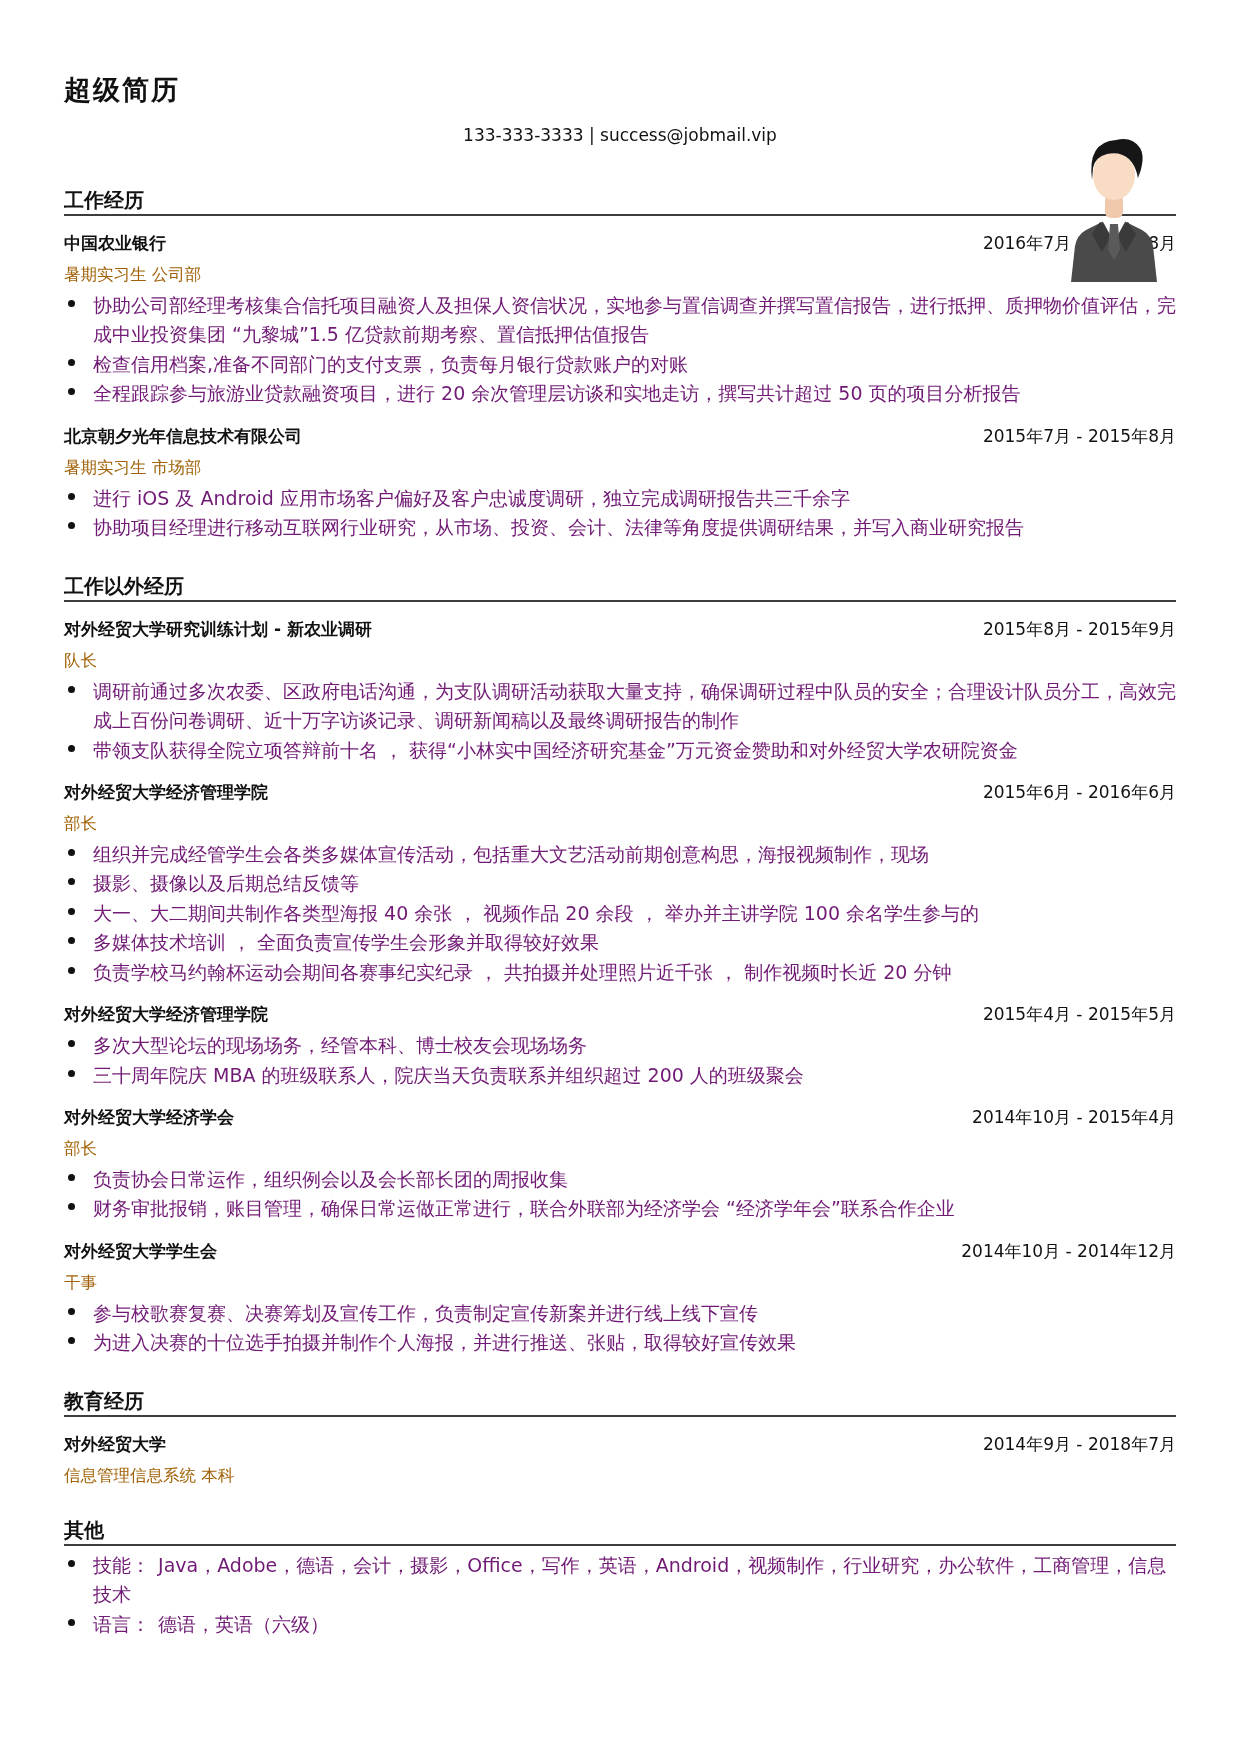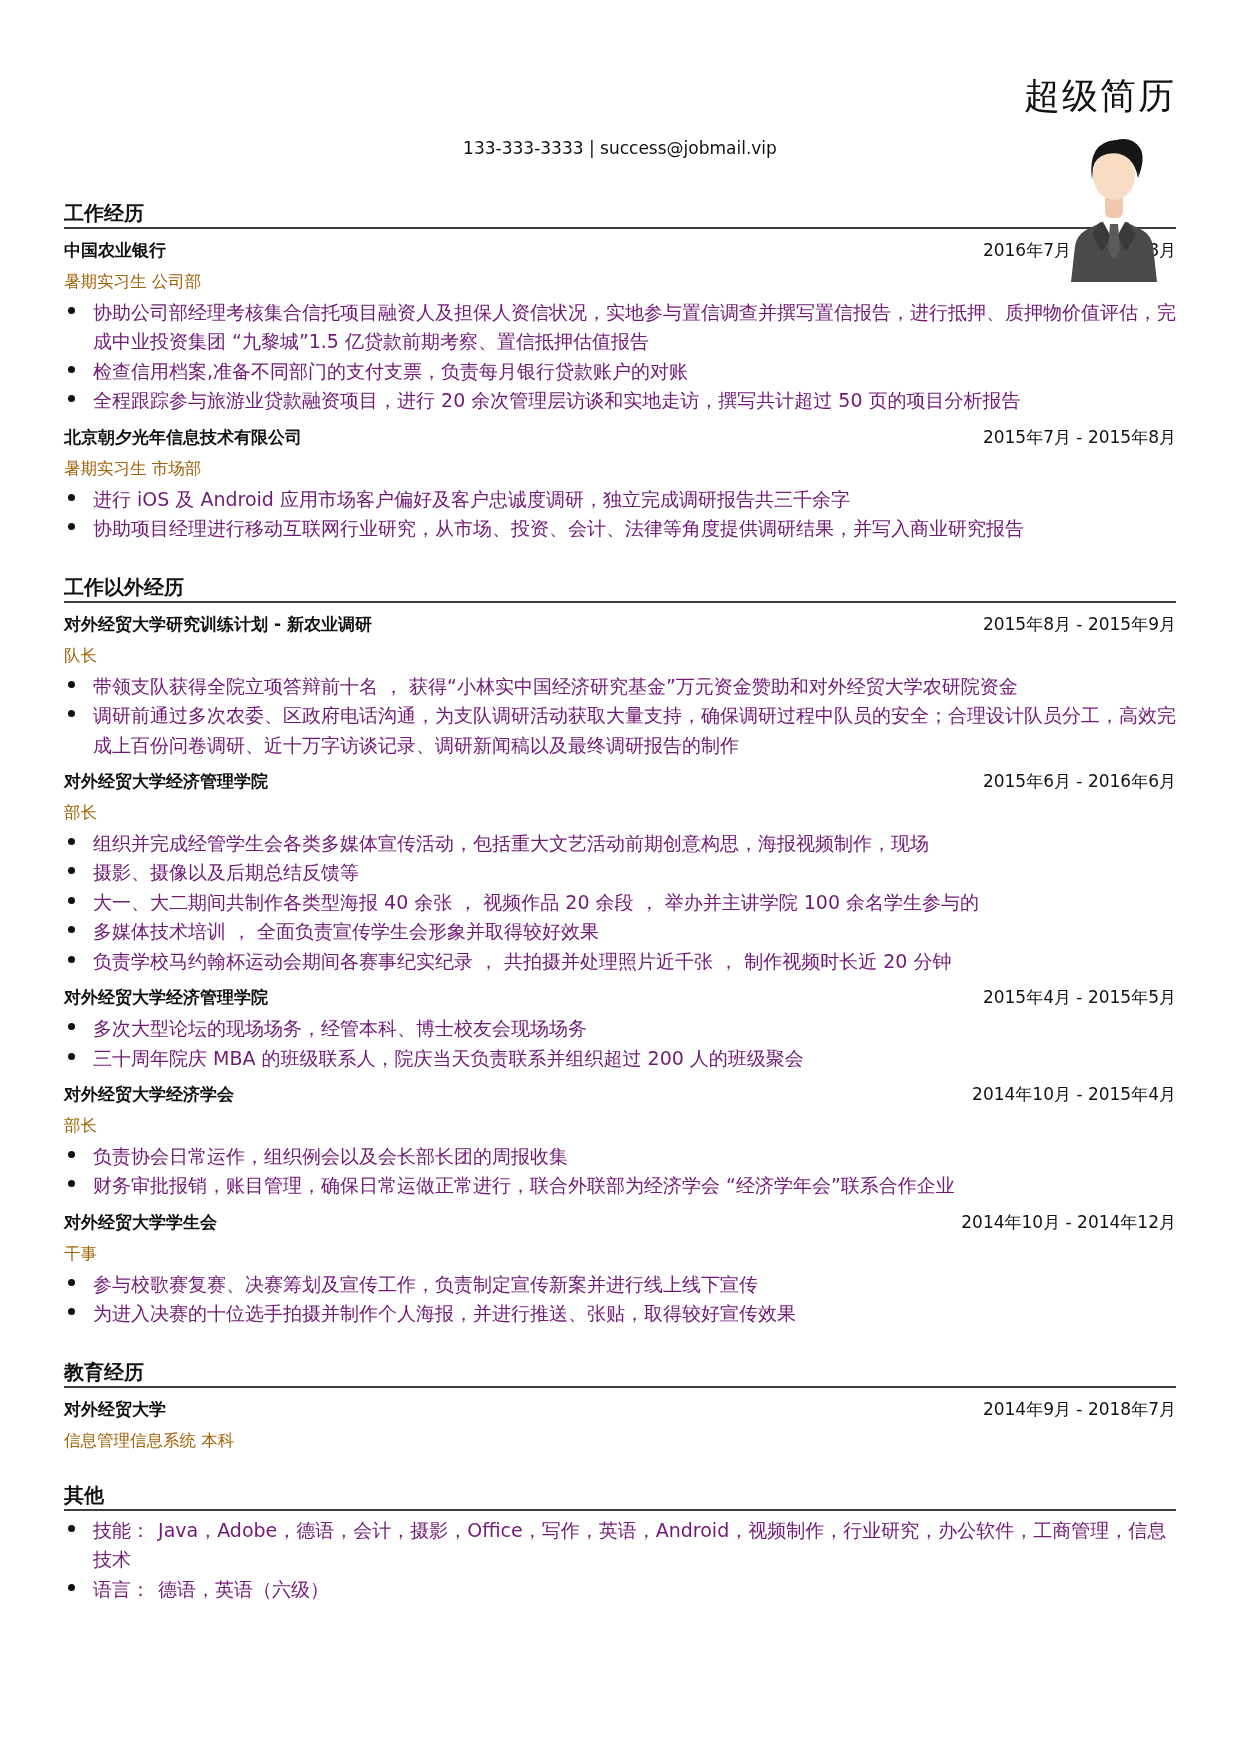--- a/index.html
+++ b/index.html
@@ -3,31 +3,31 @@
 <meta charset="utf-8">
 <style>
   html,body{margin:0;padding:0;}
   body{
     width:1240px;height:1755px;overflow:hidden;background:#ffffff;
     font-family:"DejaVu Sans","Liberation Sans",sans-serif;
     color:#1c1c1c;
   }
   .page{position:relative;padding:0 64px;}
   .doc-title{
-    margin:72px 0 0;text-align:right;font-size:36px;font-weight:400;letter-spacing:2px;color:#111;
+    margin:72px 0 0;text-align:left;font-size:27px;font-weight:700;letter-spacing:2px;color:#111;
   }
   .contact-line{text-align:center;font-size:17px;margin-top:17px;color:#111;}
   .avatar{position:absolute;top:62px;right:74px;width:104px;height:148px;}
   .sections{margin-top:42px;}
   .section{margin-top:30px;}
   .section-heading{
     font-size:20px;font-weight:700;color:#111;
     border-bottom:2px solid #3d3d3d;
   }
-  .entry-header{display:flex;justify-content:space-between;align-items:baseline;margin-top:10px;font-size:17px;}
+  .entry-header{display:flex;justify-content:space-between;align-items:baseline;margin-top:16px;font-size:17px;}
   .entry-org{font-weight:700;color:#111;}
   .entry-date{font-weight:400;color:#111;white-space:nowrap;}
   .entry-role{margin-top:9px;font-size:16.5px;color:#a16207;}
   ul.bullets{list-style:none;margin:5px 0 0;padding:0;}
   ul.bullets li{display:flex;font-size:19px;line-height:1.55;color:#701a75;}
   .dot{flex:0 0 auto;width:7px;height:7px;border-radius:50%;background:#111;margin:9px 18px 0 4px;}
   .bullet-label{font-weight:400;margin-right:2px;white-space:nowrap;}
   .bullet-text{flex:1 1 auto;}
 </style>
 </head>
@@ -108,25 +108,25 @@
     <div>
           <div class="entry">
     <div class="entry-header">
       <span class="entry-org">对外经贸大学研究训练计划 - 新农业调研</span>
       <span class="entry-date">2015年8月 - 2015年9月</span>
     </div>
     <div class="entry-role">队长</div>
     <ul class="bullets">
               <li>
     <span class="dot"></span>
+    <span class="bullet-text"><span>调研前通过多次农委、区政府电话沟通，为支队调研活动获取大量支持，确保调研过程中队员的安全；合理设计队员分工，高效完成上百份问卷调研、近十万字访谈记录、调研新闻稿以及最终调研报告的制作</span></span>
+  </li>
+              <li>
+    <span class="dot"></span>
     <span class="bullet-text"><span>带领支队获得全院立项答辩前十名 ， 获得“小林实中国经济研究基金”万元资金赞助和对外经贸大学农研院资金</span></span>
-  </li>
-              <li>
-    <span class="dot"></span>
-    <span class="bullet-text"><span>调研前通过多次农委、区政府电话沟通，为支队调研活动获取大量支持，确保调研过程中队员的安全；合理设计队员分工，高效完成上百份问卷调研、近十万字访谈记录、调研新闻稿以及最终调研报告的制作</span></span>
   </li>
             </ul>
   </div>
           <div class="entry">
     <div class="entry-header">
       <span class="entry-org">对外经贸大学经济管理学院</span>
       <span class="entry-date">2015年6月 - 2016年6月</span>
     </div>
     <div class="entry-role">部长</div>
     <ul class="bullets">

